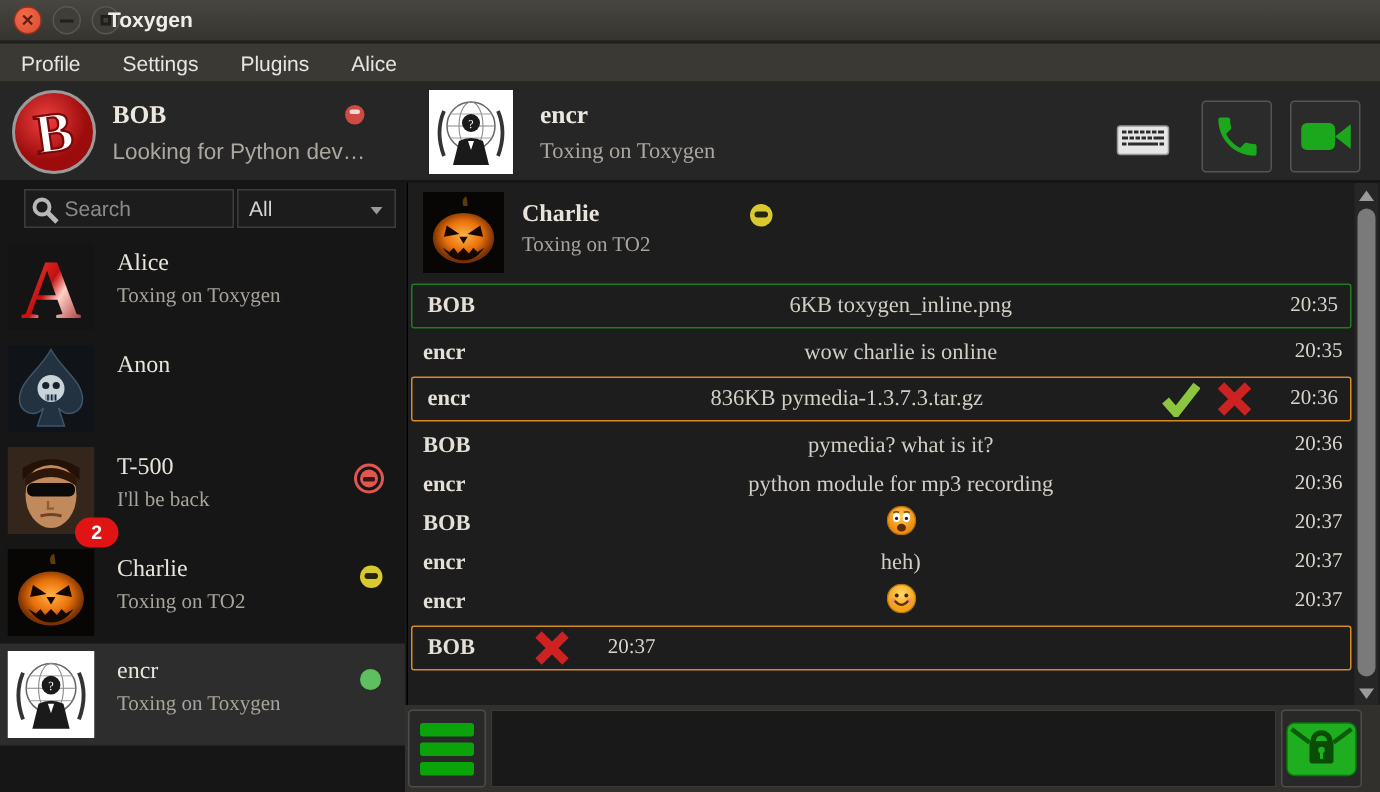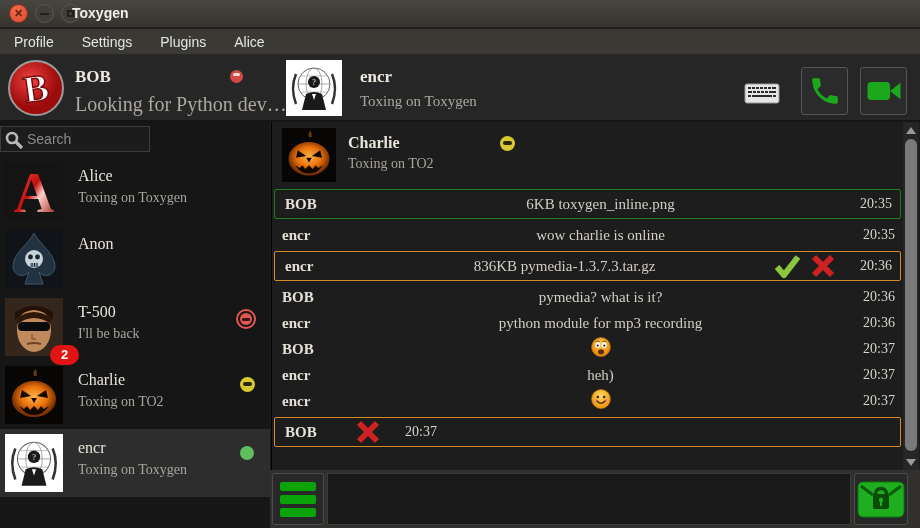--- a/index.html
+++ b/index.html
@@ -24,41 +24,41 @@
   .menubar { position:absolute; left:0; top:29px; width:920px; height:26px; background:#3a3934;
     display:flex; align-items:center; padding-left:4px; border-bottom:1px solid #2a2925;}
   .menu-item { color:#e5e5e5; font-size:14px; padding:0 10px; margin-right:8px; cursor:default; }
 
   
   .top-panel { position:absolute; left:0; top:55px; width:920px; height:67px; background:#262626;
     border-bottom:2px solid #151515; }
   .avatar-circle { position:absolute; left:8px; top:5px; width:56px; height:56px; }
   .self-name { position:absolute; left:75px; top:12px; font-family:"Liberation Serif", serif;
     font-weight:bold; font-size:17px; color:#ece8e0; }
-  .self-status { position:absolute; left:75px; top:38px; font-family:Liberation Serif, serif;
-    font-size:20px; color:#aba79f; }
+  .self-status { position:absolute; left:75px; top:38px; font-family:Liberation Sans, sans-serif;
+    font-size:15px; color:#aba79f; }
   .status-busy-sm { position:absolute; left:230px; top:15px; width:13px; height:13px; border-radius:50%;
     background:#cf4a42; }
   .status-busy-sm::after { content:""; position:absolute; left:3px; top:3px; width:7px; height:3px;
     border-radius:2px; background:#f0d8d4; }
 
   .peer-avatar { position:absolute; left:286px; top:5px; width:56px; height:56px; background:#fff; }
   .peer-name { position:absolute; left:360px; top:12px; font-family:"Liberation Serif", serif;
     font-weight:bold; font-size:17px; color:#ece8e0; }
   .peer-status { position:absolute; left:360px; top:38px; font-family:"Liberation Serif", serif;
     font-size:15px; color:#aba79f; }
   .kbd-icon { position:absolute; left:744px; top:26px; width:36px; height:24px; }
   .callbtn { position:absolute; top:12px; width:47px; height:48px; background:#2b2b2b;
     border:1px solid #555; border-radius:3px; display:flex; align-items:center; justify-content:center; }
   .callbtn.audio { left:801px; }
   .callbtn.video { left:860px; }
 
   
   .sidebar { position:absolute; left:0; top:122px; width:270px; height:406px; background:#161616; }
-  .search-row { position:absolute; left:0; top:4px; width:248px; height:26px; display:flex; }
+  .search-row { position:absolute; left:16px; top:4px; width:248px; height:26px; display:flex; }
   .search-box { position:relative; width:150px; height:26px; background:#1c1c1c; border:1px solid #3c3c3c; }
   .search-box svg { position:absolute; left:3px; top:3px; }
   .search-box input { position:absolute; left:26px; top:0; width:120px; height:24px; background:transparent;
     border:none; outline:none; color:#cfcfcf; font-size:14px; font-family:"Liberation Sans",sans-serif; }
   .search-box input::placeholder { color:#8a8a8a; }
   .filter-combo { position:relative; margin-left:2px; width:113px; height:26px; background:#1c1c1c;
     border:1px solid #3c3c3c; color:#d4d4d4; font-size:14px; padding:4px 0 0 7px; }
   .filter-combo .caret { position:absolute; right:8px; top:11px; width:0; height:0;
     border-left:4px solid transparent; border-right:4px solid transparent; border-top:5px solid #9a9a9a; }
 
@@ -228,20 +228,24 @@
 
   <div class="sidebar">
     <div class="search-row">
       <div class="search-box">
         <svg width="20" height="20" viewBox="0 0 20 20">
           <circle cx="8" cy="8" r="5" fill="none" stroke="#b8b8b8" stroke-width="2.6"></circle>
           <line x1="12" y1="12" x2="18" y2="18" stroke="#b8b8b8" stroke-width="3.2"></line>
         </svg>
         <input type="text" placeholder="Search" style="">
       </div>
+      <div class="filter-combo">
+        <span>All</span>
+        <span class="caret"></span>
+      </div>
     </div>
 
     <div class="contact" style="top:35px">
       <div class="c-avatar">
         <svg width="58" height="58" viewBox="0 0 58 58">
           <defs>
               <linearGradient id="redA" x1="0" y1="0" x2="1" y2="1">
                 <stop offset="0%" stop-color="#ff5a4a"></stop>
                 <stop offset="45%" stop-color="#c40f0f"></stop>
                 <stop offset="60%" stop-color="#ffd0c8"></stop>

